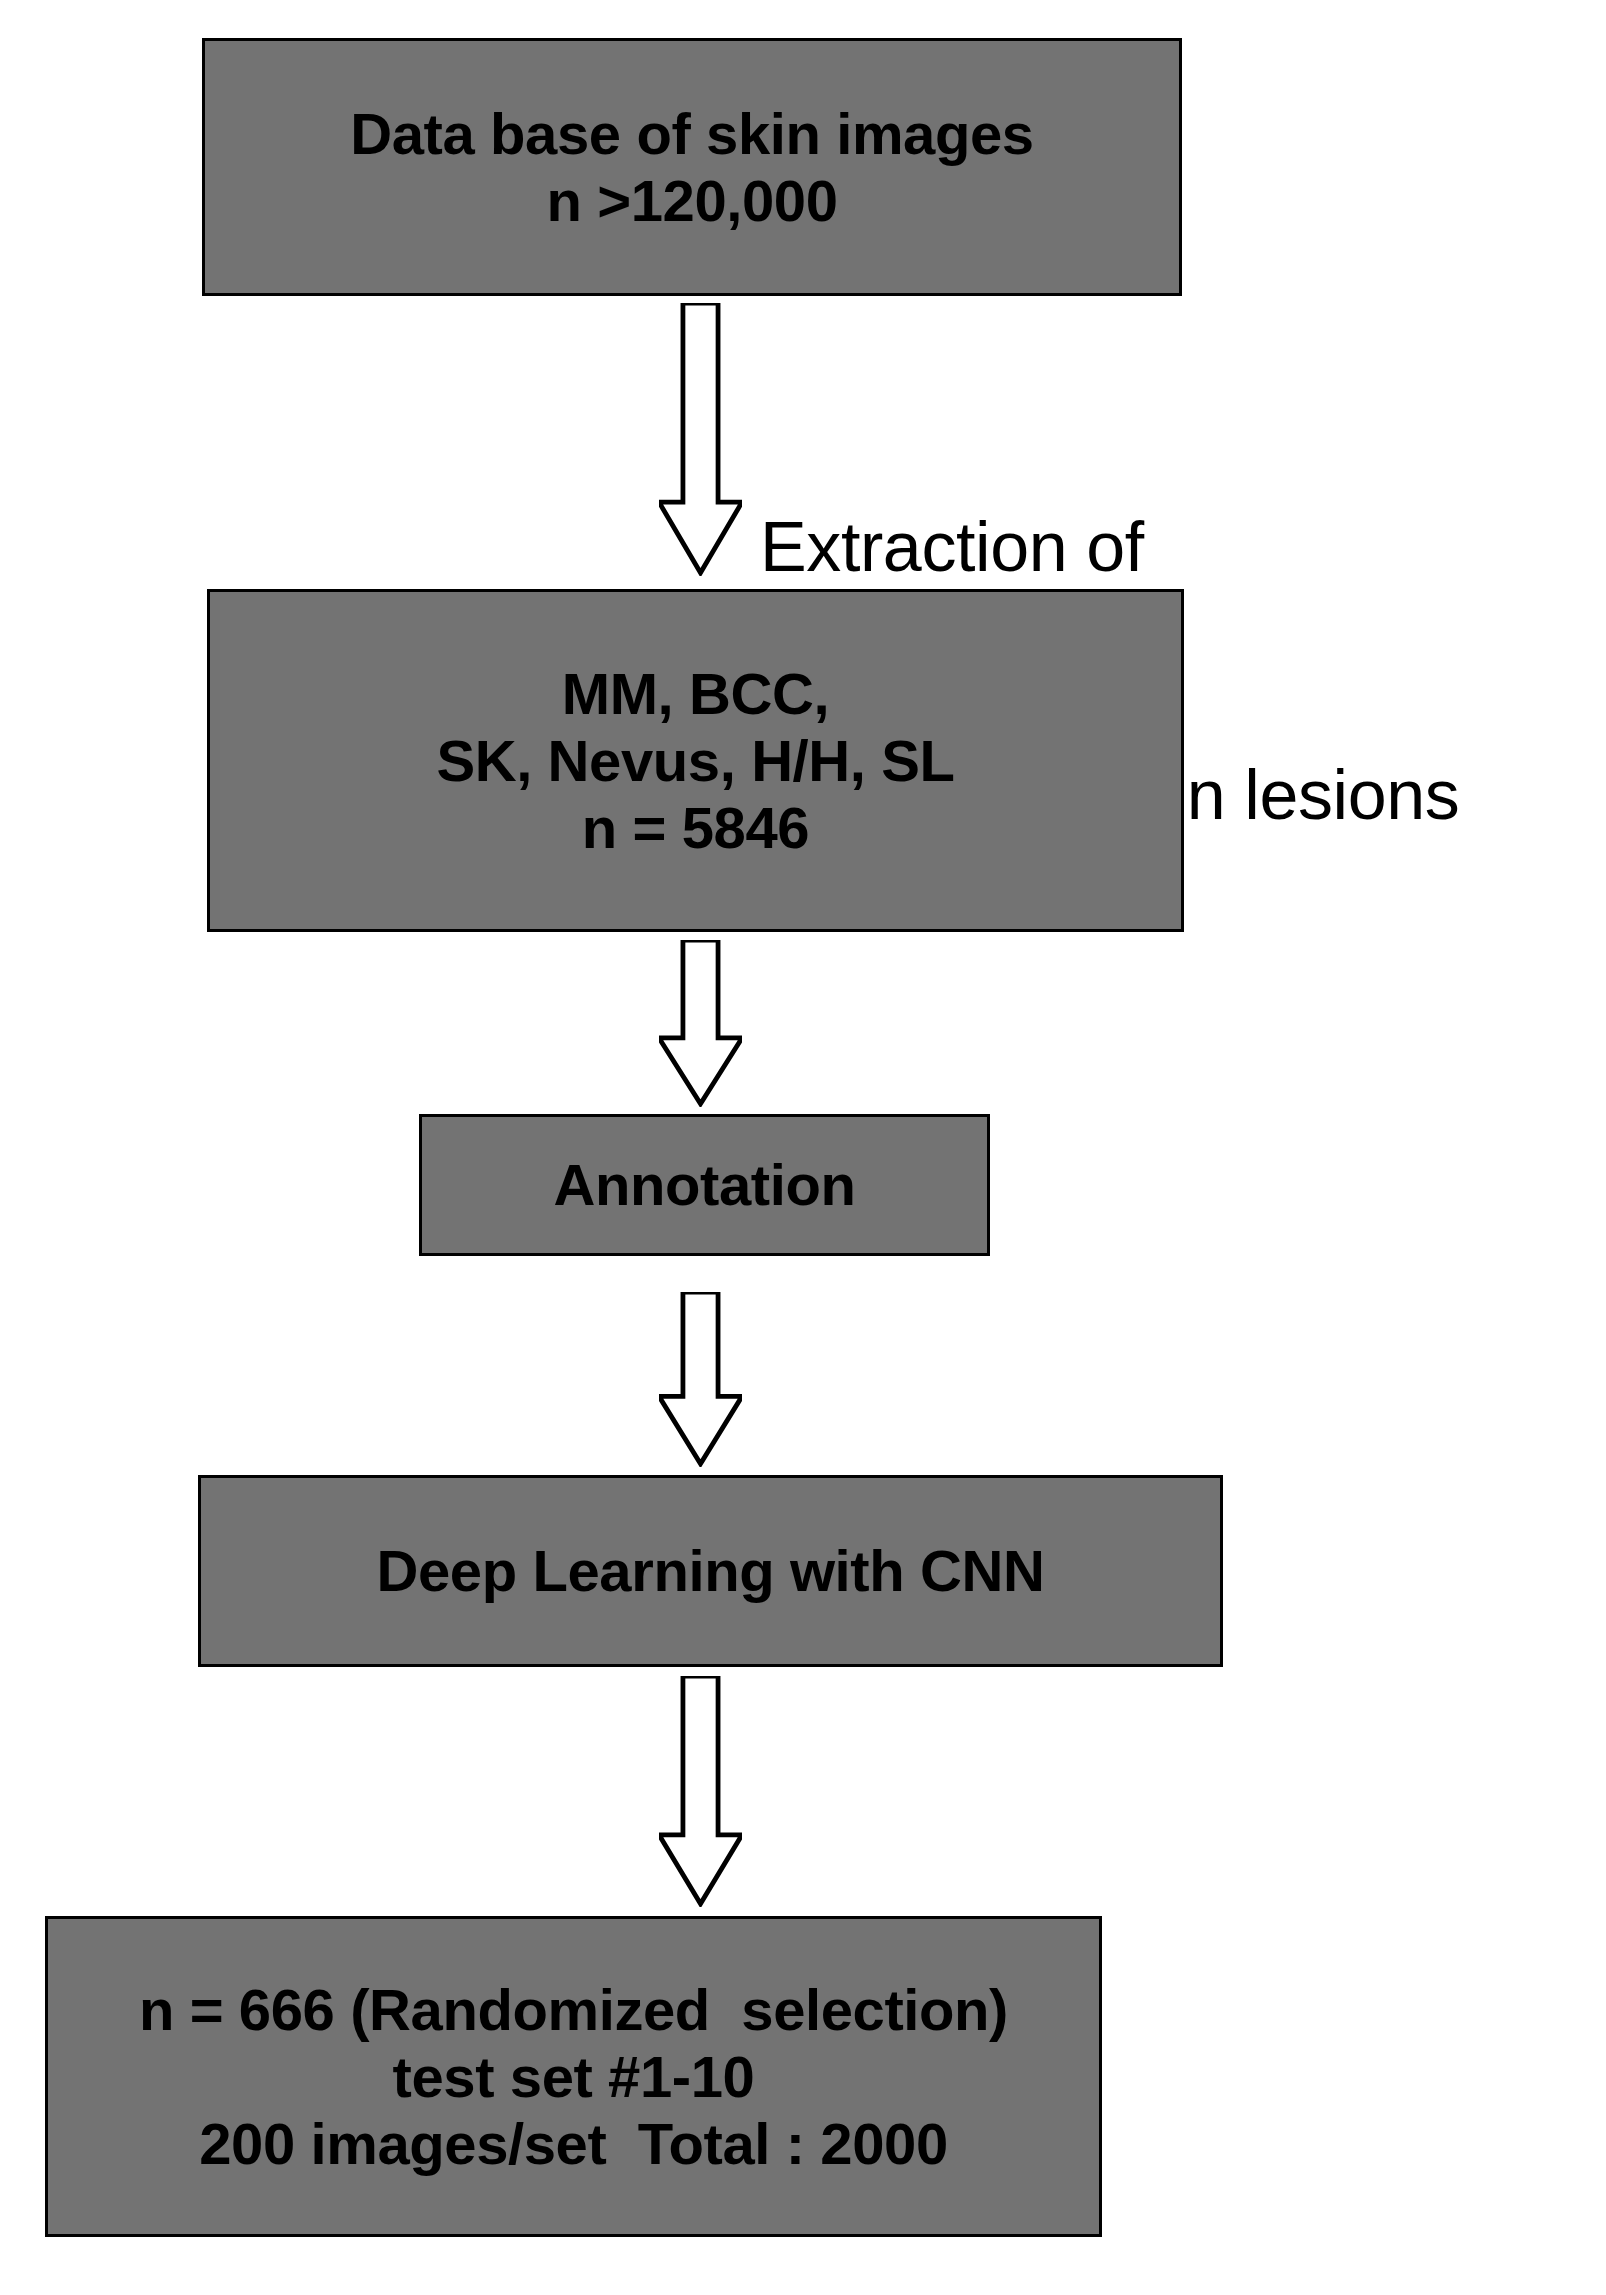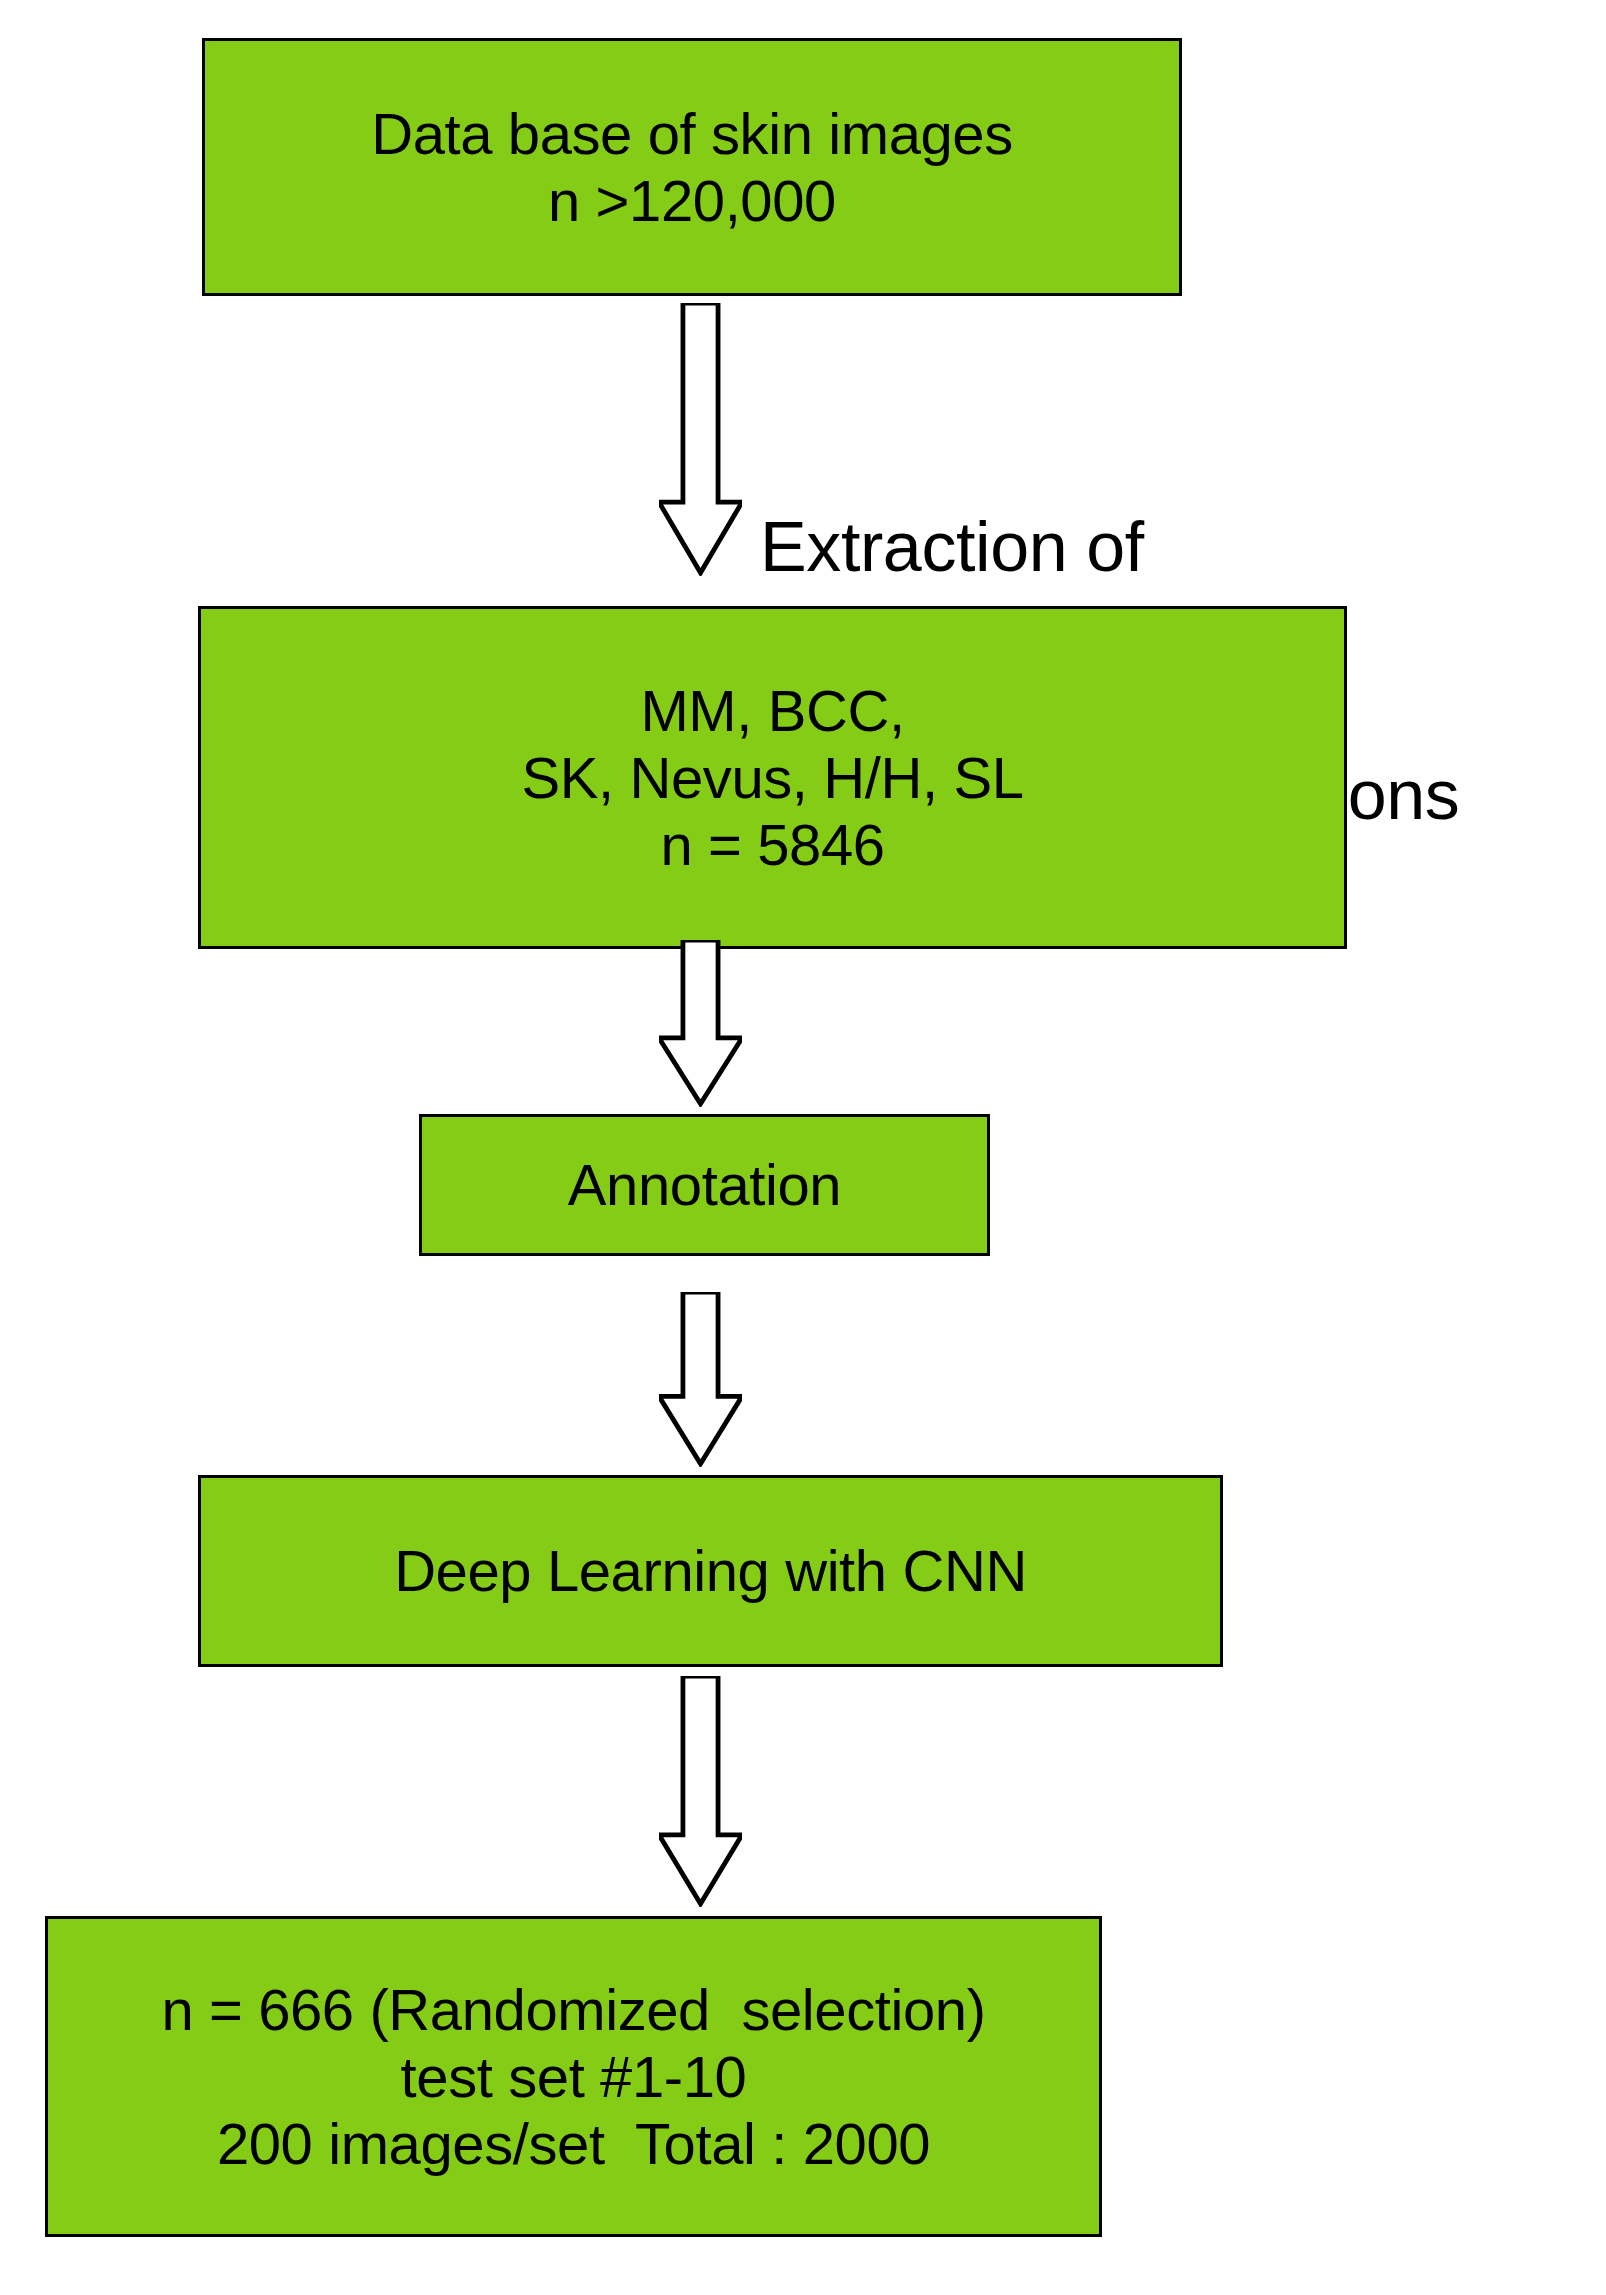--- a/index.html
+++ b/index.html
@@ -19,37 +19,38 @@
   .canvas {
     position: absolute;
     inset: 0;
   }
 
   
   .node {
     position: absolute;
     box-sizing: border-box;
     border: 3.2px solid #000000;
-    background: #84cc16;
+    background: #737373;
     display: flex;
     flex-direction: column;
     align-items: center;
     justify-content: center;
     text-align: center;
     line-height: 1.16;
     font-size: 58px;
     letter-spacing: -0.4px;
+    font-weight: bold;
   }
   .node .line {
     display: block;
     white-space: pre;
   }
 
   #node-database   { left: 202px;  top: 38px;   width: 980px; height: 258px; }
-  #node-lesions    { left: 198px;  top: 589px;  width: 1149px; height: 343px; margin-top: 17px; }
+  #node-lesions    { left: 207px;  top: 589px;  width: 977px; height: 343px; }
   #node-annotation { left: 419px;  top: 1114px; width: 571px;  height: 142px; }
   #node-cnn        { left: 186px;  top: 1475px; width: 1025px; height: 192px; margin-left: 12px; }
   #node-testset    { left: 45px;   top: 1916px; width: 1057px; height: 321px; }
 
   
   .arrow {
     position: absolute;
   }
   .arrow svg {
     display: block;

